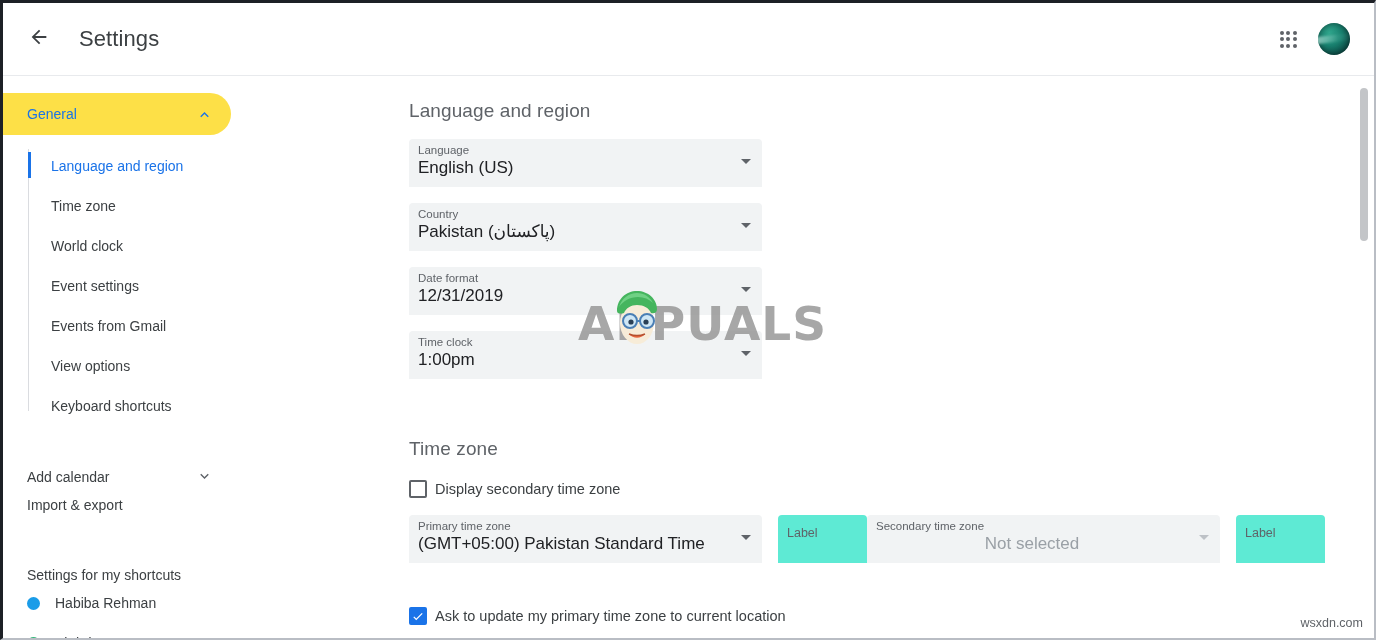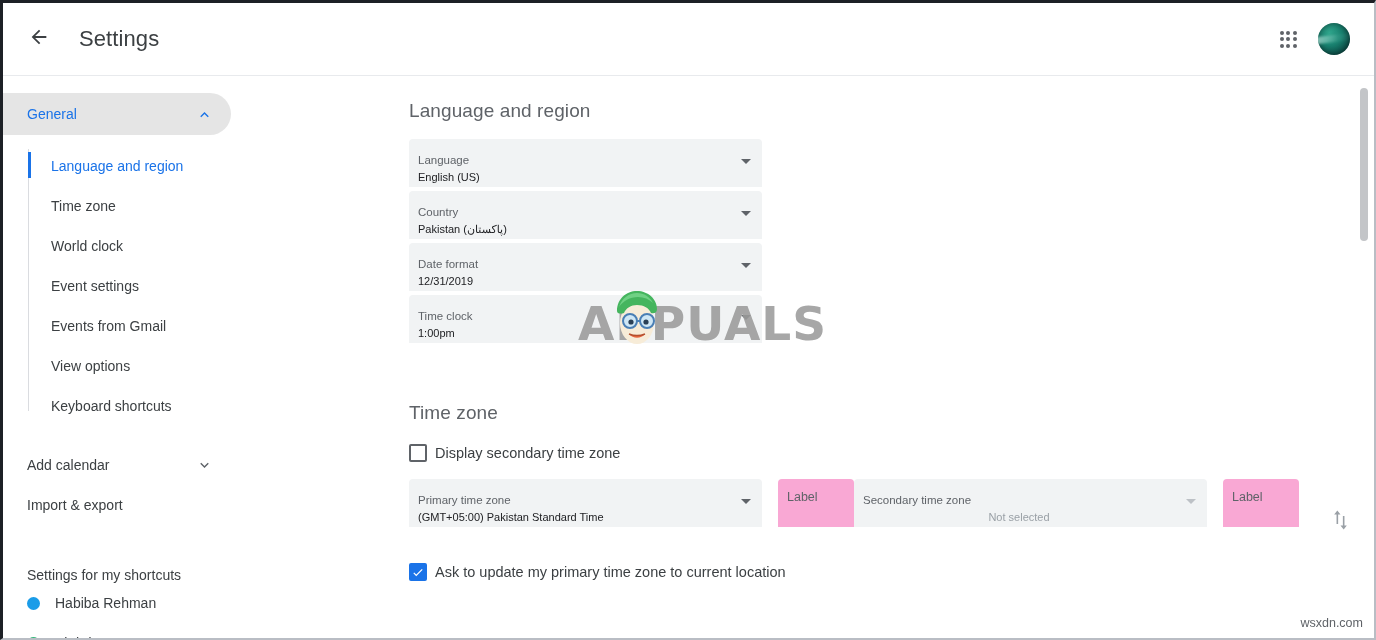--- a/index.html
+++ b/index.html
@@ -70,21 +70,21 @@
   .sidebar {
     position: absolute; top: 73px; left: 0;
     width: 290px; height: 567px;
     background: #fff; padding-top: 17px;
   }
   .nav-group-header {
     position: relative;
     display: flex; align-items: center;
     height: 42px; width: 228px;
     padding: 0 18px 0 24px;
-    background: #e5e5e5;
+    background: #fde047;
     border-radius: 0 21px 21px 0;
     color: #1a73e8; font-size: 14px; font-weight: 500;
     cursor: pointer;
   }
   .nav-group-header .chev { margin-left: auto; display: flex; }
   .nav-group-header .chev svg { width: 17px; height: 17px; fill: #1a73e8; }
 
   .sub-nav { position: relative; margin-top: 11px; padding-left: 26px; }
   .sub-nav::before {
     content: ""; position: absolute; left: 25px; top: 3px;
@@ -104,21 +104,21 @@
 
   .nav-item {
     display: flex; align-items: center;
     height: 40px; width: 228px;
     padding: 0 18px 0 24px;
     font-size: 14px; color: #3c4043; cursor: pointer;
     border-radius: 0 21px 21px 0;
   }
   .nav-item .chev { margin-left: auto; display: flex; }
   .nav-item .chev svg { width: 17px; height: 17px; fill: #5f6368; }
-  #add-calendar { margin-top: 19px; }
+  #add-calendar { margin-top: 19px; align-items: flex-end; }
   #import-export { margin-top: 0px; }
 
   .section-label {
     margin-top: 42px; padding-left: 24px;
     font-size: 14px; font-weight: 500; color: #3c4043;
   }
   .cal-item {
     display: flex; align-items: center; gap: 15px;
     height: 40px; padding-left: 24px;
     font-size: 14px; color: #3c4043; cursor: pointer;
@@ -135,26 +135,26 @@
   .section-title {
     font-size: 19px; color: #5f6368; font-weight: 400;
     letter-spacing: .1px;
   }
   .fields { margin-top: 17px; }
   .select-field {
     position: relative;
     width: 353px; height: 48px;
     background: #f1f3f4;
     border-radius: 4px 4px 0 0;
-    padding: 14px 32px 0 9px;
-    margin-bottom: 4px;
+    padding: 4px 32px 0 9px;
+    margin-bottom: 16px;
     cursor: pointer;
   }
   .select-field .fl { font-size: 11.5px; color: #5f6368; line-height: 14px; }
-  .select-field .fv { font-size: 11px; color: #202124; line-height: 21px; }
+  .select-field .fv { font-size: 17px; color: #202124; line-height: 21px; }
   .select-field .fv.placeholder { color: #9aa0a6; text-align: center; }
   .caret {
     position: absolute; right: 11px; top: 20px;
     width: 0; height: 0;
     border-left: 5px solid transparent;
     border-right: 5px solid transparent;
     border-top: 5px solid #5f6368;
   }
   .caret.muted { border-top-color: #bdc1c6; }
 
@@ -173,22 +173,22 @@
     display: flex; align-items: center; justify-content: center;
   }
   .cb.checked svg { width: 14px; height: 14px; fill: #fff; }
   .check-label { font-size: 14.5px; color: #3c4043; }
 
   .tz-rows { margin-top: 17px; display: flex; align-items: flex-start; }
   .tz-col { display: flex; flex-direction: row; }
   .tz-line { display: flex; gap: 16px; margin-bottom: 4px; }
   .tz-select { width: 353px; }
   .label-field {
-    width: 76px; height: 48px;
-    background: #f9a8d4; border-radius: 4px 4px 0 0;
+    width: 89px; height: 48px;
+    background: #5eead4; border-radius: 4px 4px 0 0;
     padding: 8px 9px 0 9px; cursor: text;
   }
   .label-field span { font-size: 12.5px; color: #5f6368; }
   .swap-btn {
     margin: 26px 0 0 28px;
     width: 26px; height: 34px;
     display: flex; align-items: center; justify-content: center;
     cursor: pointer;
   }
   .swap-btn svg { width: 19px; height: 26px; fill: #9aa0a6; }

